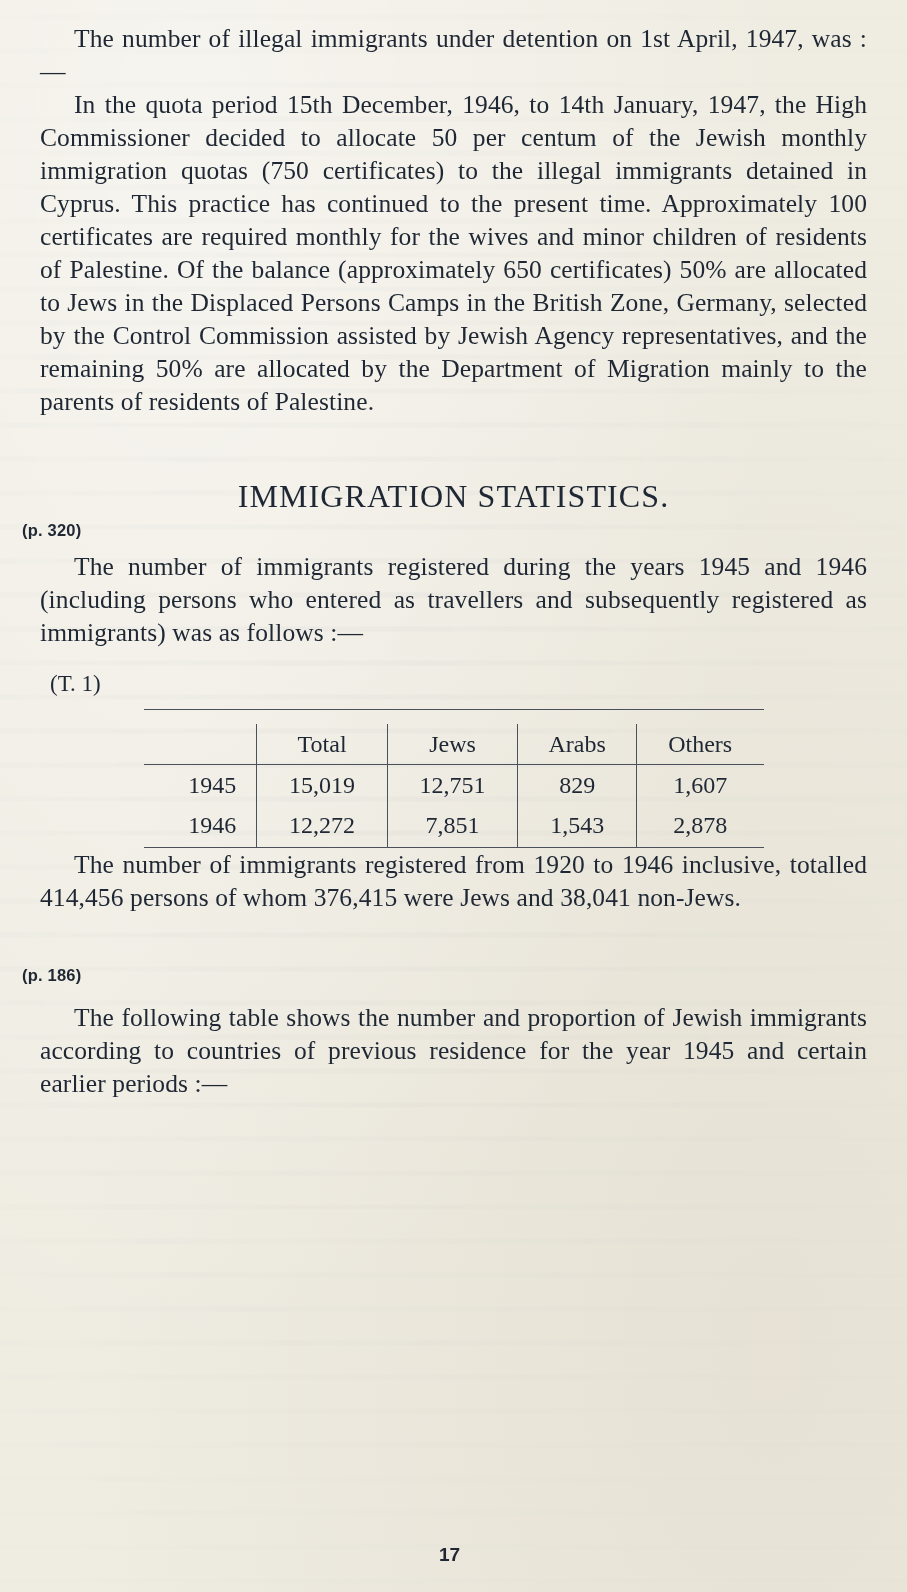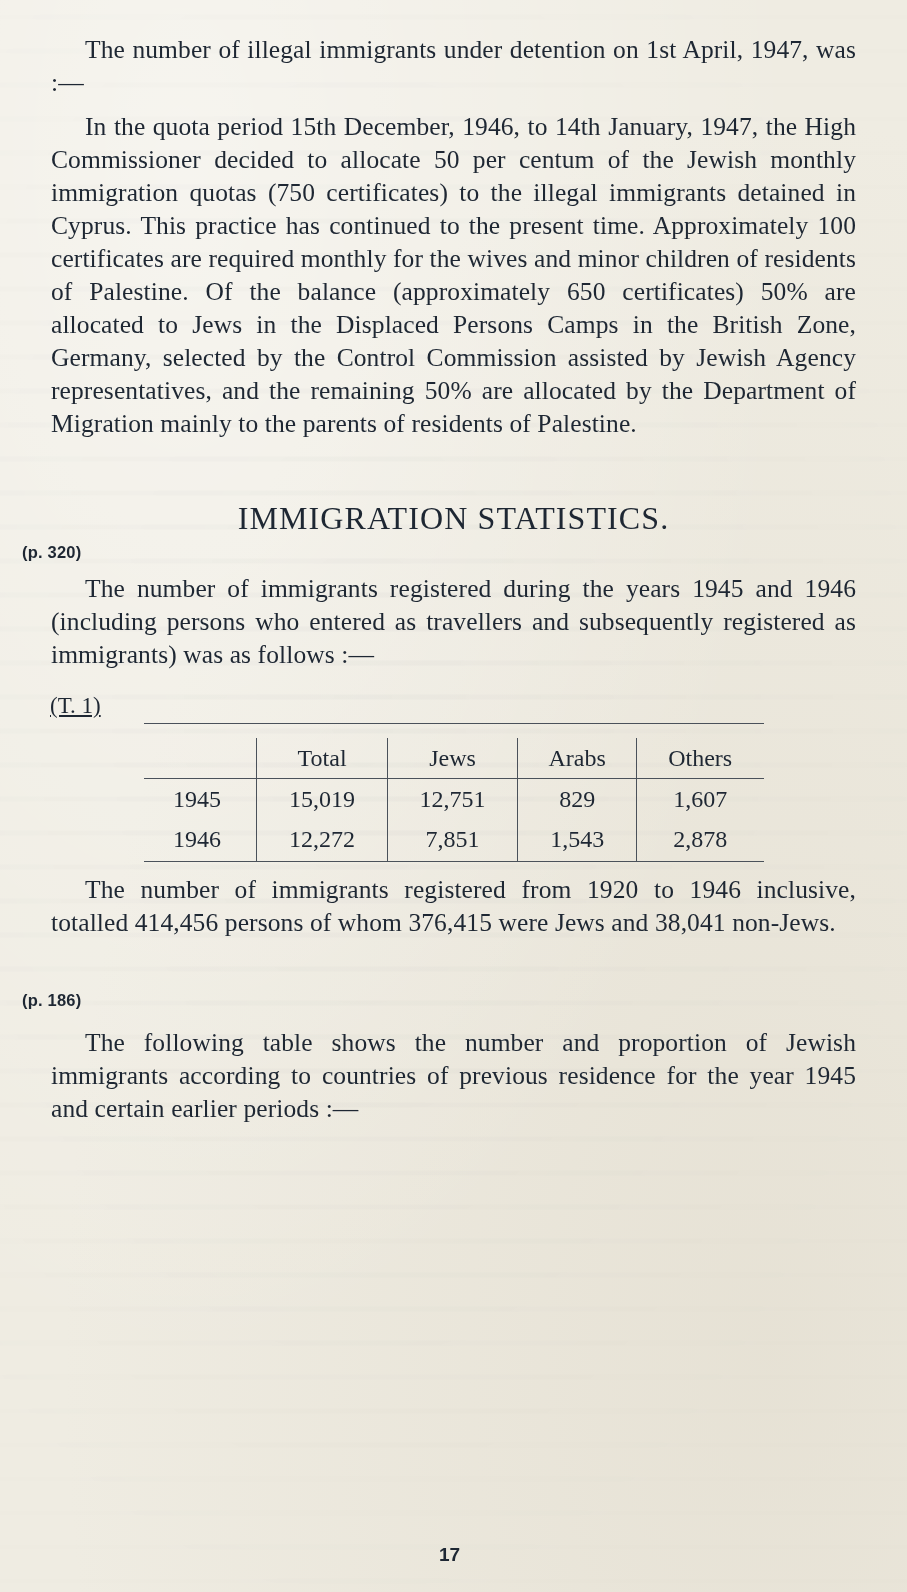--- a/index.html
+++ b/index.html
@@ -46,21 +46,21 @@
     mask-image: radial-gradient(ellipse at 40% 45%, rgba(0,0,0,0.9), rgba(0,0,0,0.15) 75%);
   }
   .content {
     position: relative;
     z-index: 2;
   }
   p.body {
     font-size: 25.5px;
     line-height: 33px;
     text-align: justify;
-    margin: 11px;
+    margin: 0;
     letter-spacing: 0.1px;
   }
   p.body.indent {
     text-indent: 34px;
   }
   .lead {
     margin-top: 4px;
   }
   
   .detention {
@@ -109,22 +109,21 @@
     font-size: 16.5px;
     font-weight: bold;
     margin: 6px 0 0 -18px;
     letter-spacing: 0.2px;
   }
   .page-ref.standalone {
     margin-top: 52px;
   }
   .tnote {
     font-size: 23px;
-    margin: 22px 0 4px 10px;
-    text-decoration: underline;
+    margin: 22px 0 12px 10px;
   }
   table.stats {
     margin: 14px auto 0 auto;
     border-collapse: collapse;
     font-size: 24px;
     width: 620px;
   }
   table.stats th,
   table.stats td {
     padding: 6px 14px;
@@ -136,21 +135,21 @@
     border-bottom: 1.4px solid #4a515a;
   }
   table.stats thead th.corner {
     border-bottom: 1.4px solid #4a515a;
   }
   table.stats th.vl,
   table.stats td.vl {
     border-left: 1.4px solid #4a515a;
   }
   table.stats .rowhead {
-    text-align: center;
+    text-align: right;
     padding-right: 20px;
     white-space: nowrap;
   }
   table.stats tbody td.num {
     text-align: center;
     white-space: nowrap;
   }
   table.stats tbody tr:last-child td {
     padding-bottom: 8px;
   }

